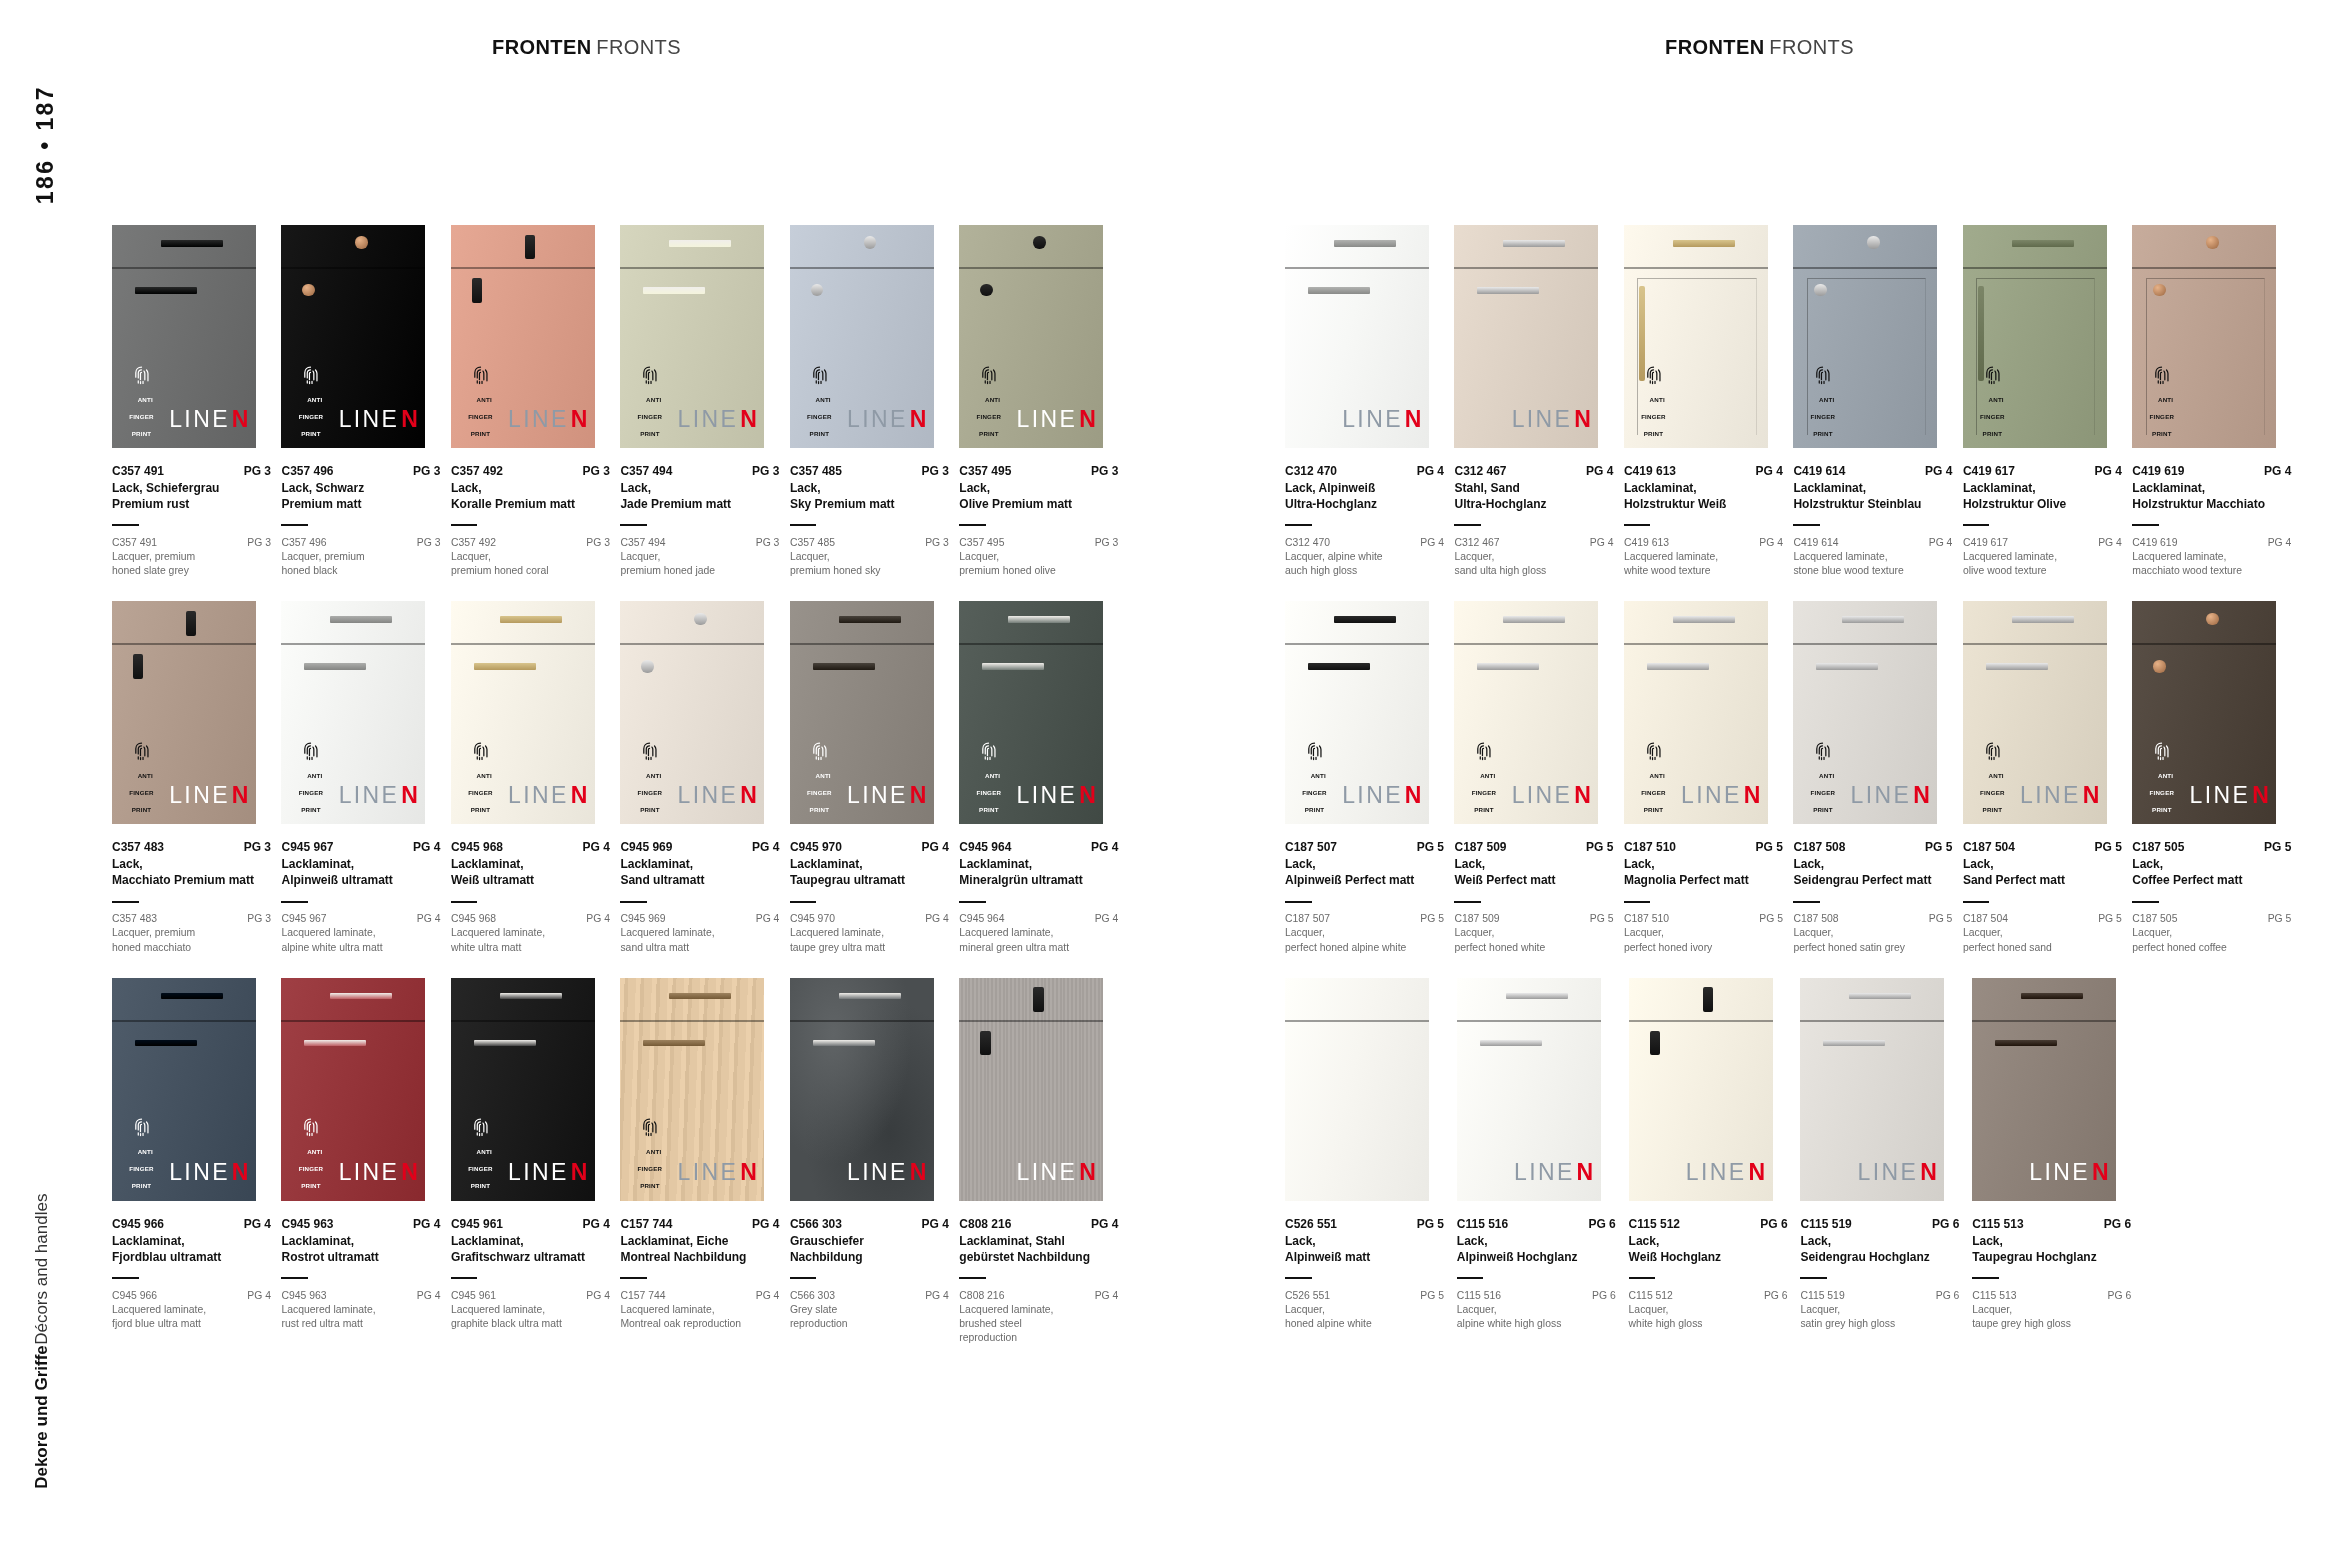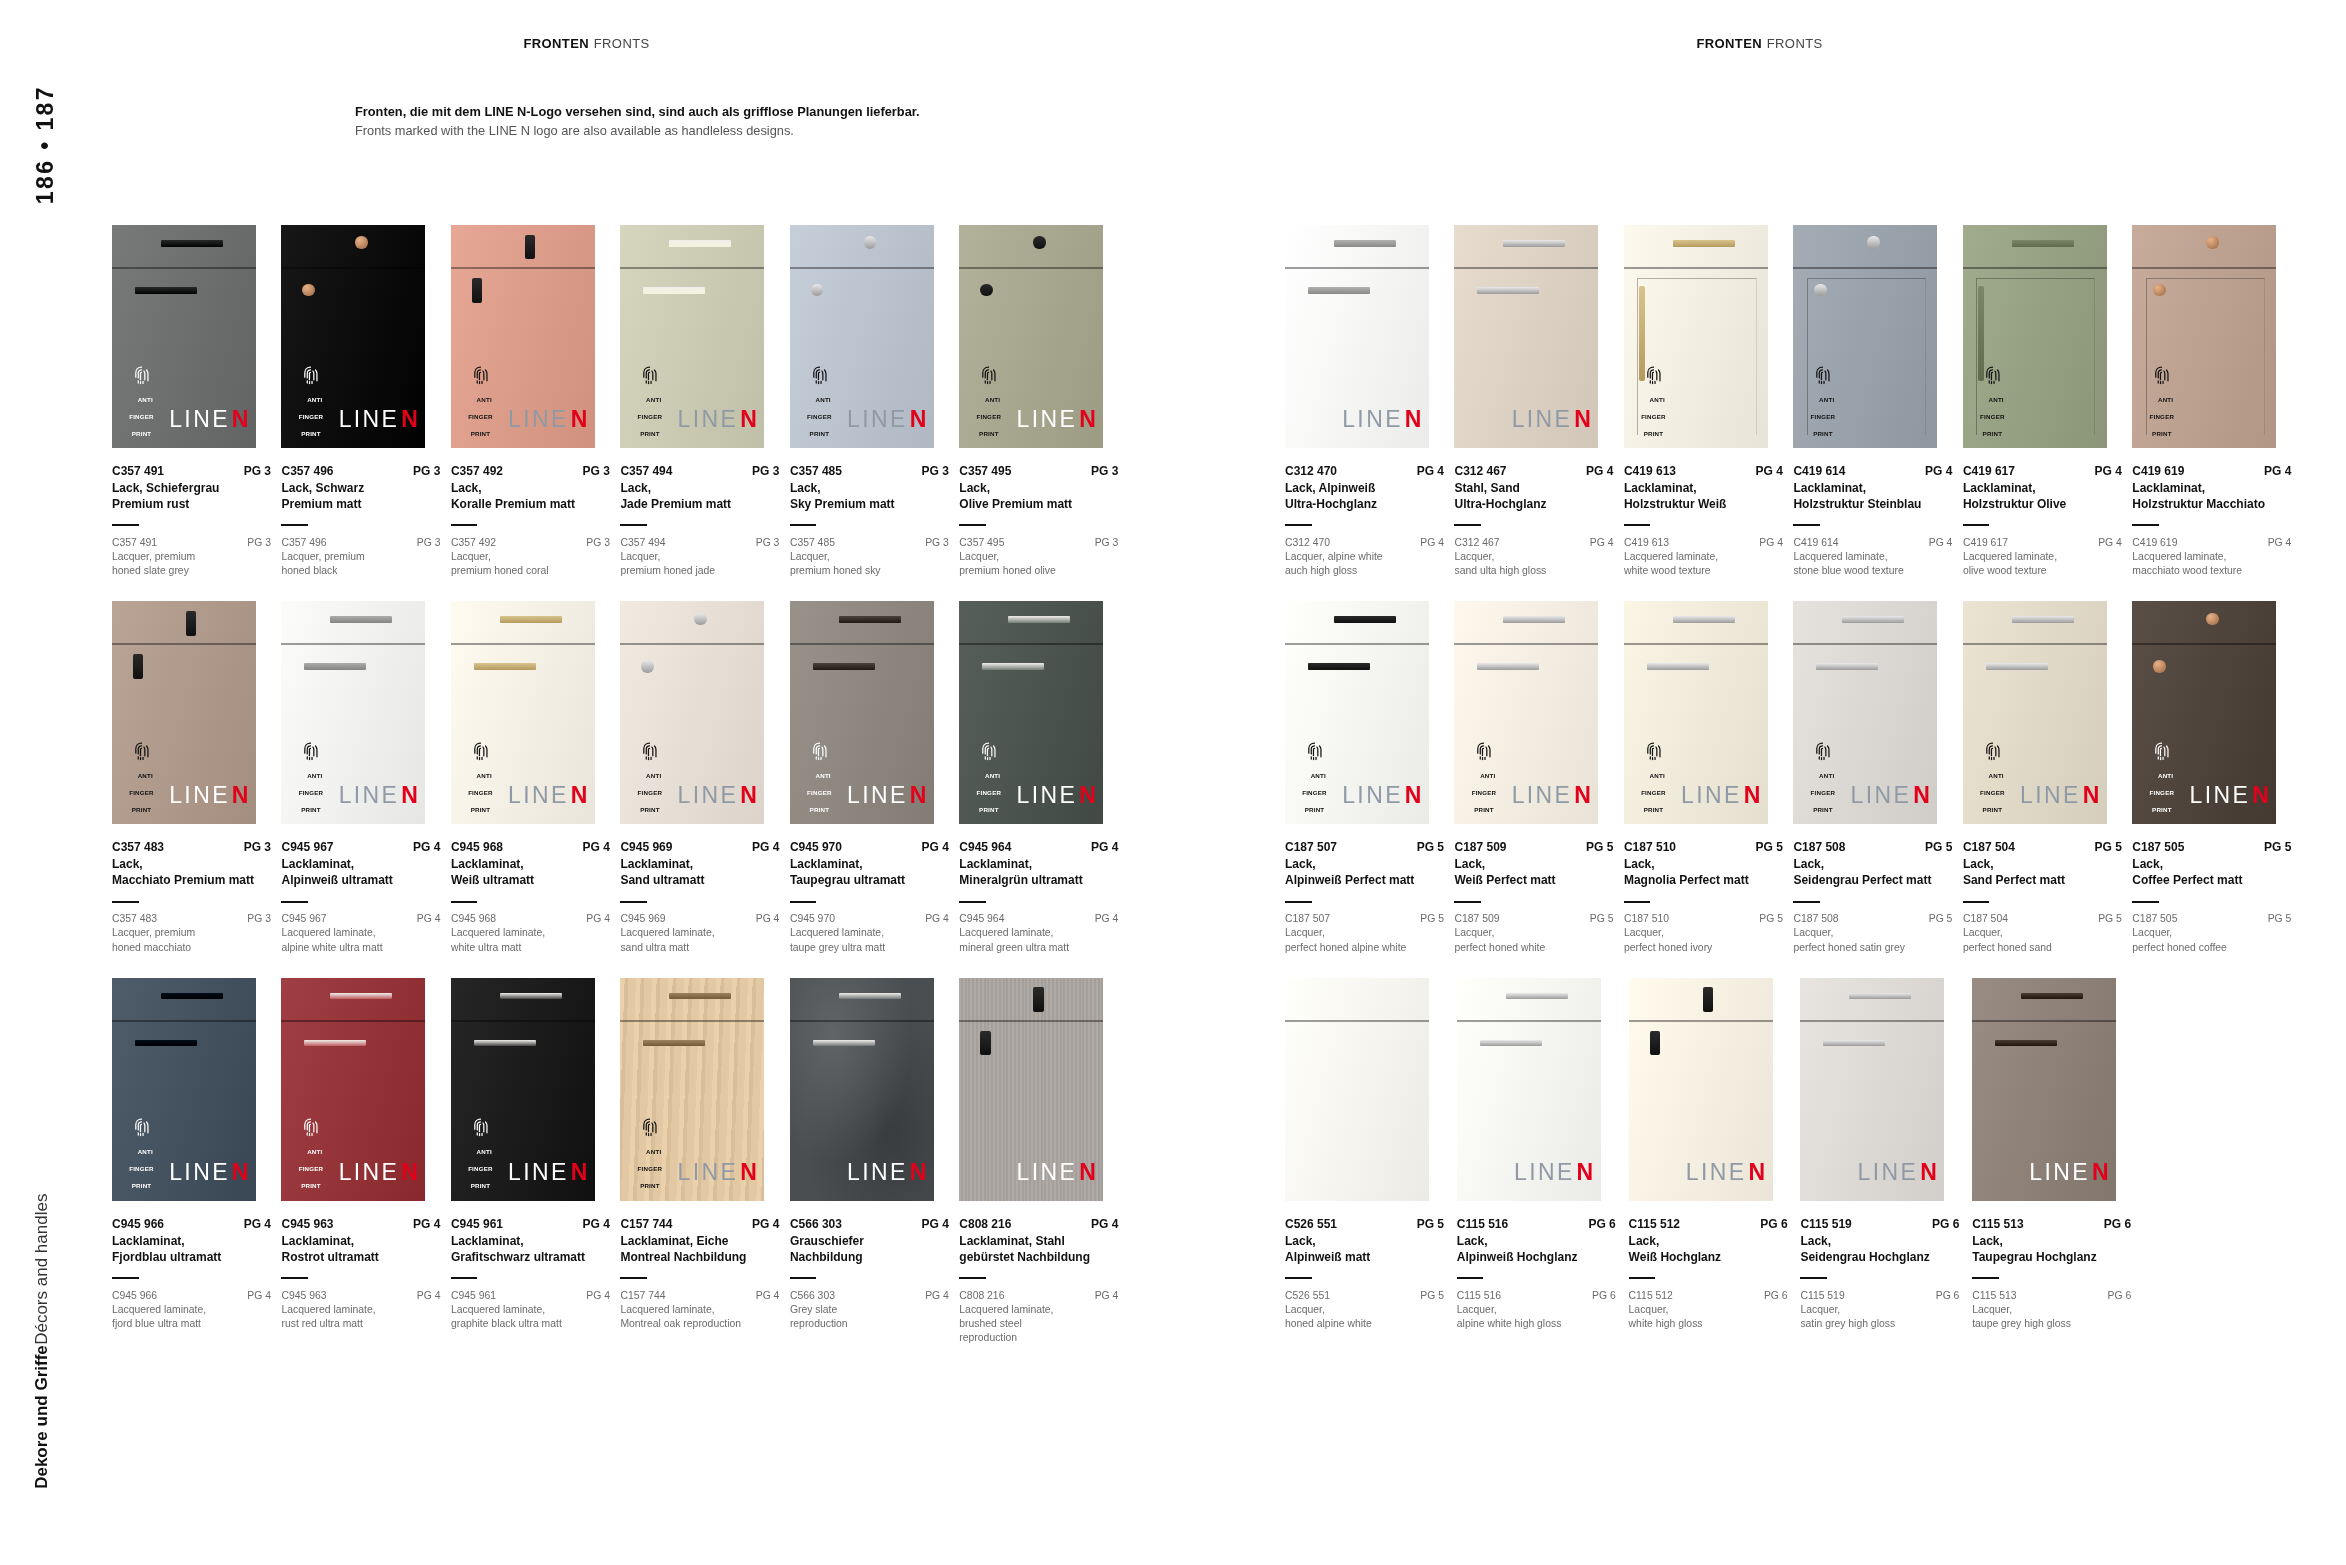--- a/index.html
+++ b/index.html
@@ -10,21 +10,21 @@
     color:#1a1a1a;
     overflow:hidden;
     position:relative;
   }
   .spread{position:absolute;inset:0;display:flex;}
   .page{position:relative;width:1173px;height:1565px;box-sizing:border-box;}
 
   
   .page-header{
     position:absolute;top:36px;width:100%;text-align:center;
-    font-size:13px;letter-spacing:0.4px;
+    font-size:20px;letter-spacing:0.4px;
   }
   .page-header .de{font-weight:700;color:#111;}
   .page-header .en{font-weight:400;color:#444;margin-left:4.7px;}
 
   
   .edge-pagenum{
     position:absolute;left:32px;top:85px;
     writing-mode:vertical-rl;transform:rotate(180deg);
     font-size:23px;font-weight:700;letter-spacing:2.4px;color:#111;
   }
@@ -100,24 +100,20 @@
                  white-space:pre-line;}
 </style>
 </head>
 <body>
 
 <div class="spread">
   <div class="page" id="page-left">
       <div class="page-header"><span class="de">FRONTEN</span><span class="en">FRONTS</span></div>
       <div class="edge-pagenum">186 • 187</div>
       <div class="edge-section"><span class="de">Dekore und Griffe</span><span class="en">Décors and handles</span></div>
-      <div class="intro">
-        <div class="de">Fronten, die mit dem LINE N-Logo versehen sind, sind auch als grifflose Planungen lieferbar.</div>
-        <div class="en">Fronts marked with the LINE N logo are also available as handleless designs.</div>
-      </div>
       <div class="grid">
         <div class="row">
           <div class="card">
             <div class="swatch" style="background:linear-gradient(105deg,#787979 0%,#6e6f6f 45%,#626363 100%)">
               <span class="drawer-line"></span>
               <span class="h-bar h-top" style="background:linear-gradient(180deg,#282929,#000101)"></span>
               <span class="h-bar h-mid" style="background:linear-gradient(180deg,#282929,#000101)"></span>
               <span class="afp"><span><svg width="19" height="21" viewBox="0 0 20 22" fill="none" stroke="#ffffff" stroke-width="1.3" stroke-linecap="round">
                     <path d="M10 2.2c-3.5 0-6 2.6-6 6v4.6"></path>
                     <path d="M10 5c-2 0-3.4 1.5-3.4 3.4v5.2"></path>

